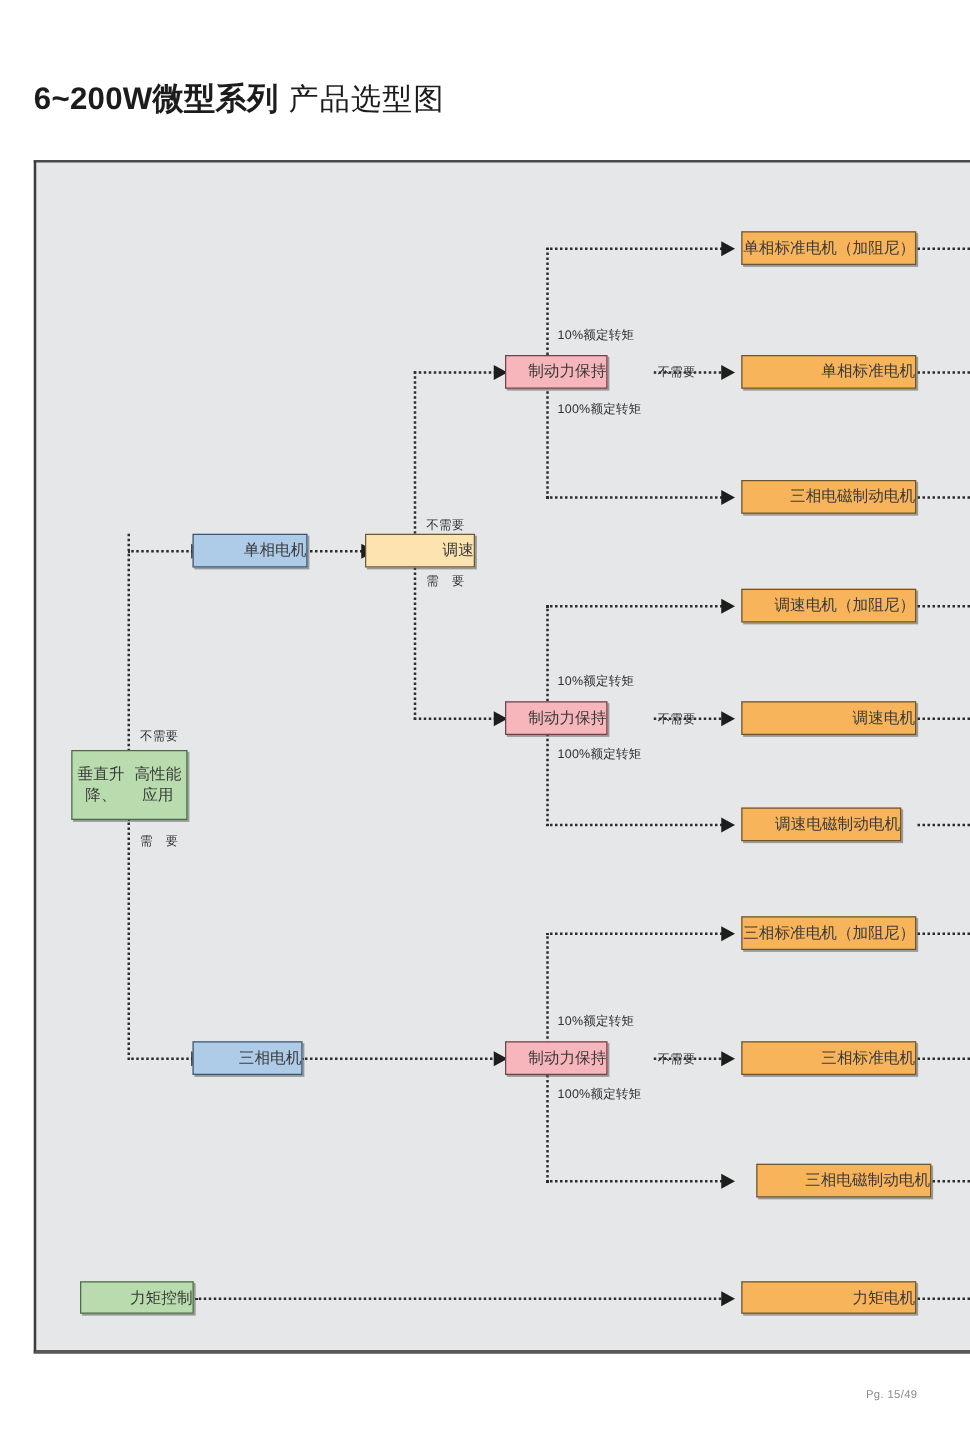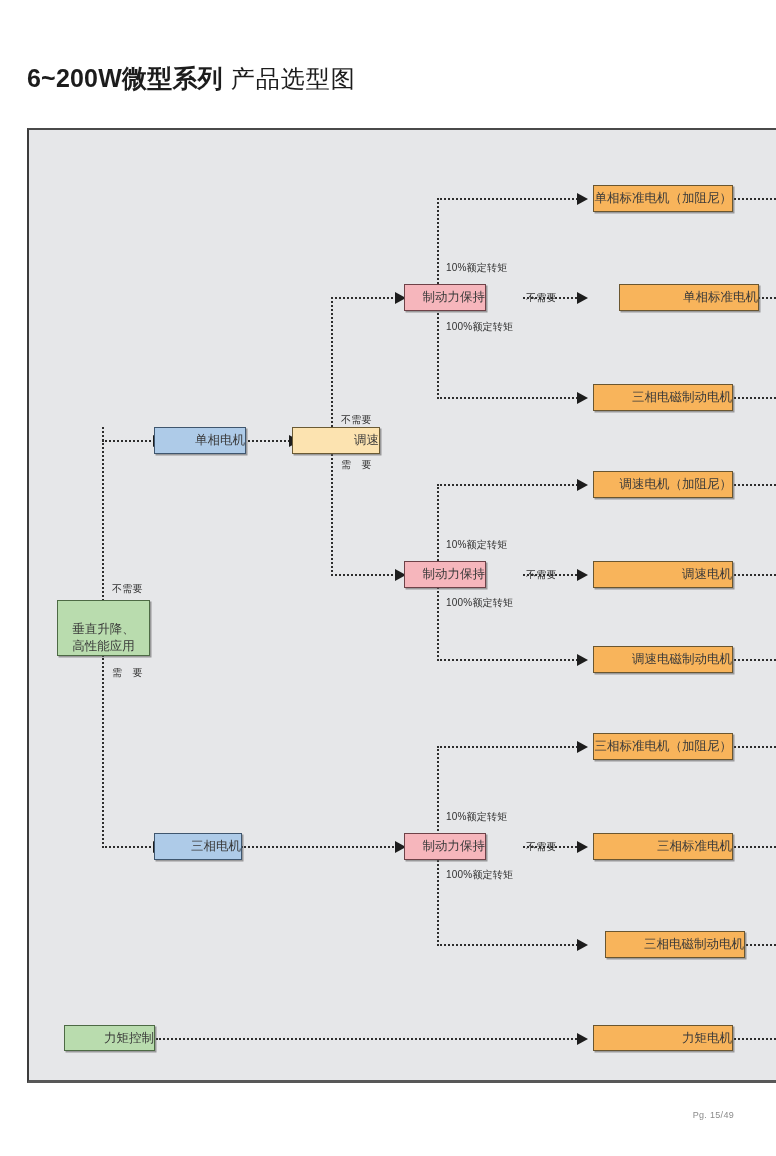--- a/index.html
+++ b/index.html
@@ -63,21 +63,21 @@
     line-height: 1.35;
     text-align: center;
     white-space: nowrap;
     box-shadow: 1.5px 1.5px 0 rgba(90,90,90,0.55);
   }
   .node.orange { background: #f8b45b; border-color: #6a5630; }
   .node.blue   { background: #aecbe8; border-color: #3f566e; }
   .node.yellow { background: #fce3b0; border-color: #6a5a34; }
   .node.pink   { background: #f6b6bc; border-color: #6e4248; }
   .node.green  { background: #b9dcae; border-color: #4d6a45; }
-  .node.multiline { white-space: normal; flex-direction: column; }
+  .node.multiline { white-space: normal; }
 
   
   .hline, .vline {
     position: absolute;
     background: transparent;
   }
   .hline {
     height: 0;
     border-top: 2px dotted #2d2d2d;
   }
@@ -238,33 +238,33 @@
     <span>制动力保持</span>
   </div>
 
   <div class="node green" style="left:35px; top:895px; width:91px; height:26px;">
     <span>力矩控制</span>
   </div>
 
   <div class="node orange" style="left:564px; top:55px; width:140px; height:27px;">
     <span>单相标准电机（加阻尼）</span>
   </div>
-  <div class="node orange" style="left:564px; top:154px; width:140px; height:27px;margin-left:26px;">
+  <div class="node orange" style="left:564px; top:154px; width:140px; height:27px;">
     <span>单相标准电机</span>
   </div>
   <div class="node orange" style="left:564px; top:254px; width:140px; height:27px;">
     <span>三相电磁制动电机</span>
   </div>
   <div class="node orange" style="left:564px; top:341px; width:140px; height:27px;">
     <span>调速电机（加阻尼）</span>
   </div>
   <div class="node orange" style="left:564px; top:431px; width:140px; height:27px;">
     <span>调速电机</span>
   </div>
-  <div class="node orange" style="left:564px; top:516px; width:140px; height:27px;">
+  <div class="node orange" style="left:564px; top:516px; width:128px; height:27px;">
     <span>调速电磁制动电机</span>
   </div>
   <div class="node orange" style="left:564px; top:603px; width:140px; height:27px;">
     <span>三相标准电机（加阻尼）</span>
   </div>
   <div class="node orange" style="left:564px; top:703px; width:140px; height:27px;">
     <span>三相标准电机</span>
   </div>
   <div class="node orange" style="left:564px; top:801px; width:140px; height:27px;margin-left:12px;">
     <span>三相电磁制动电机</span>

